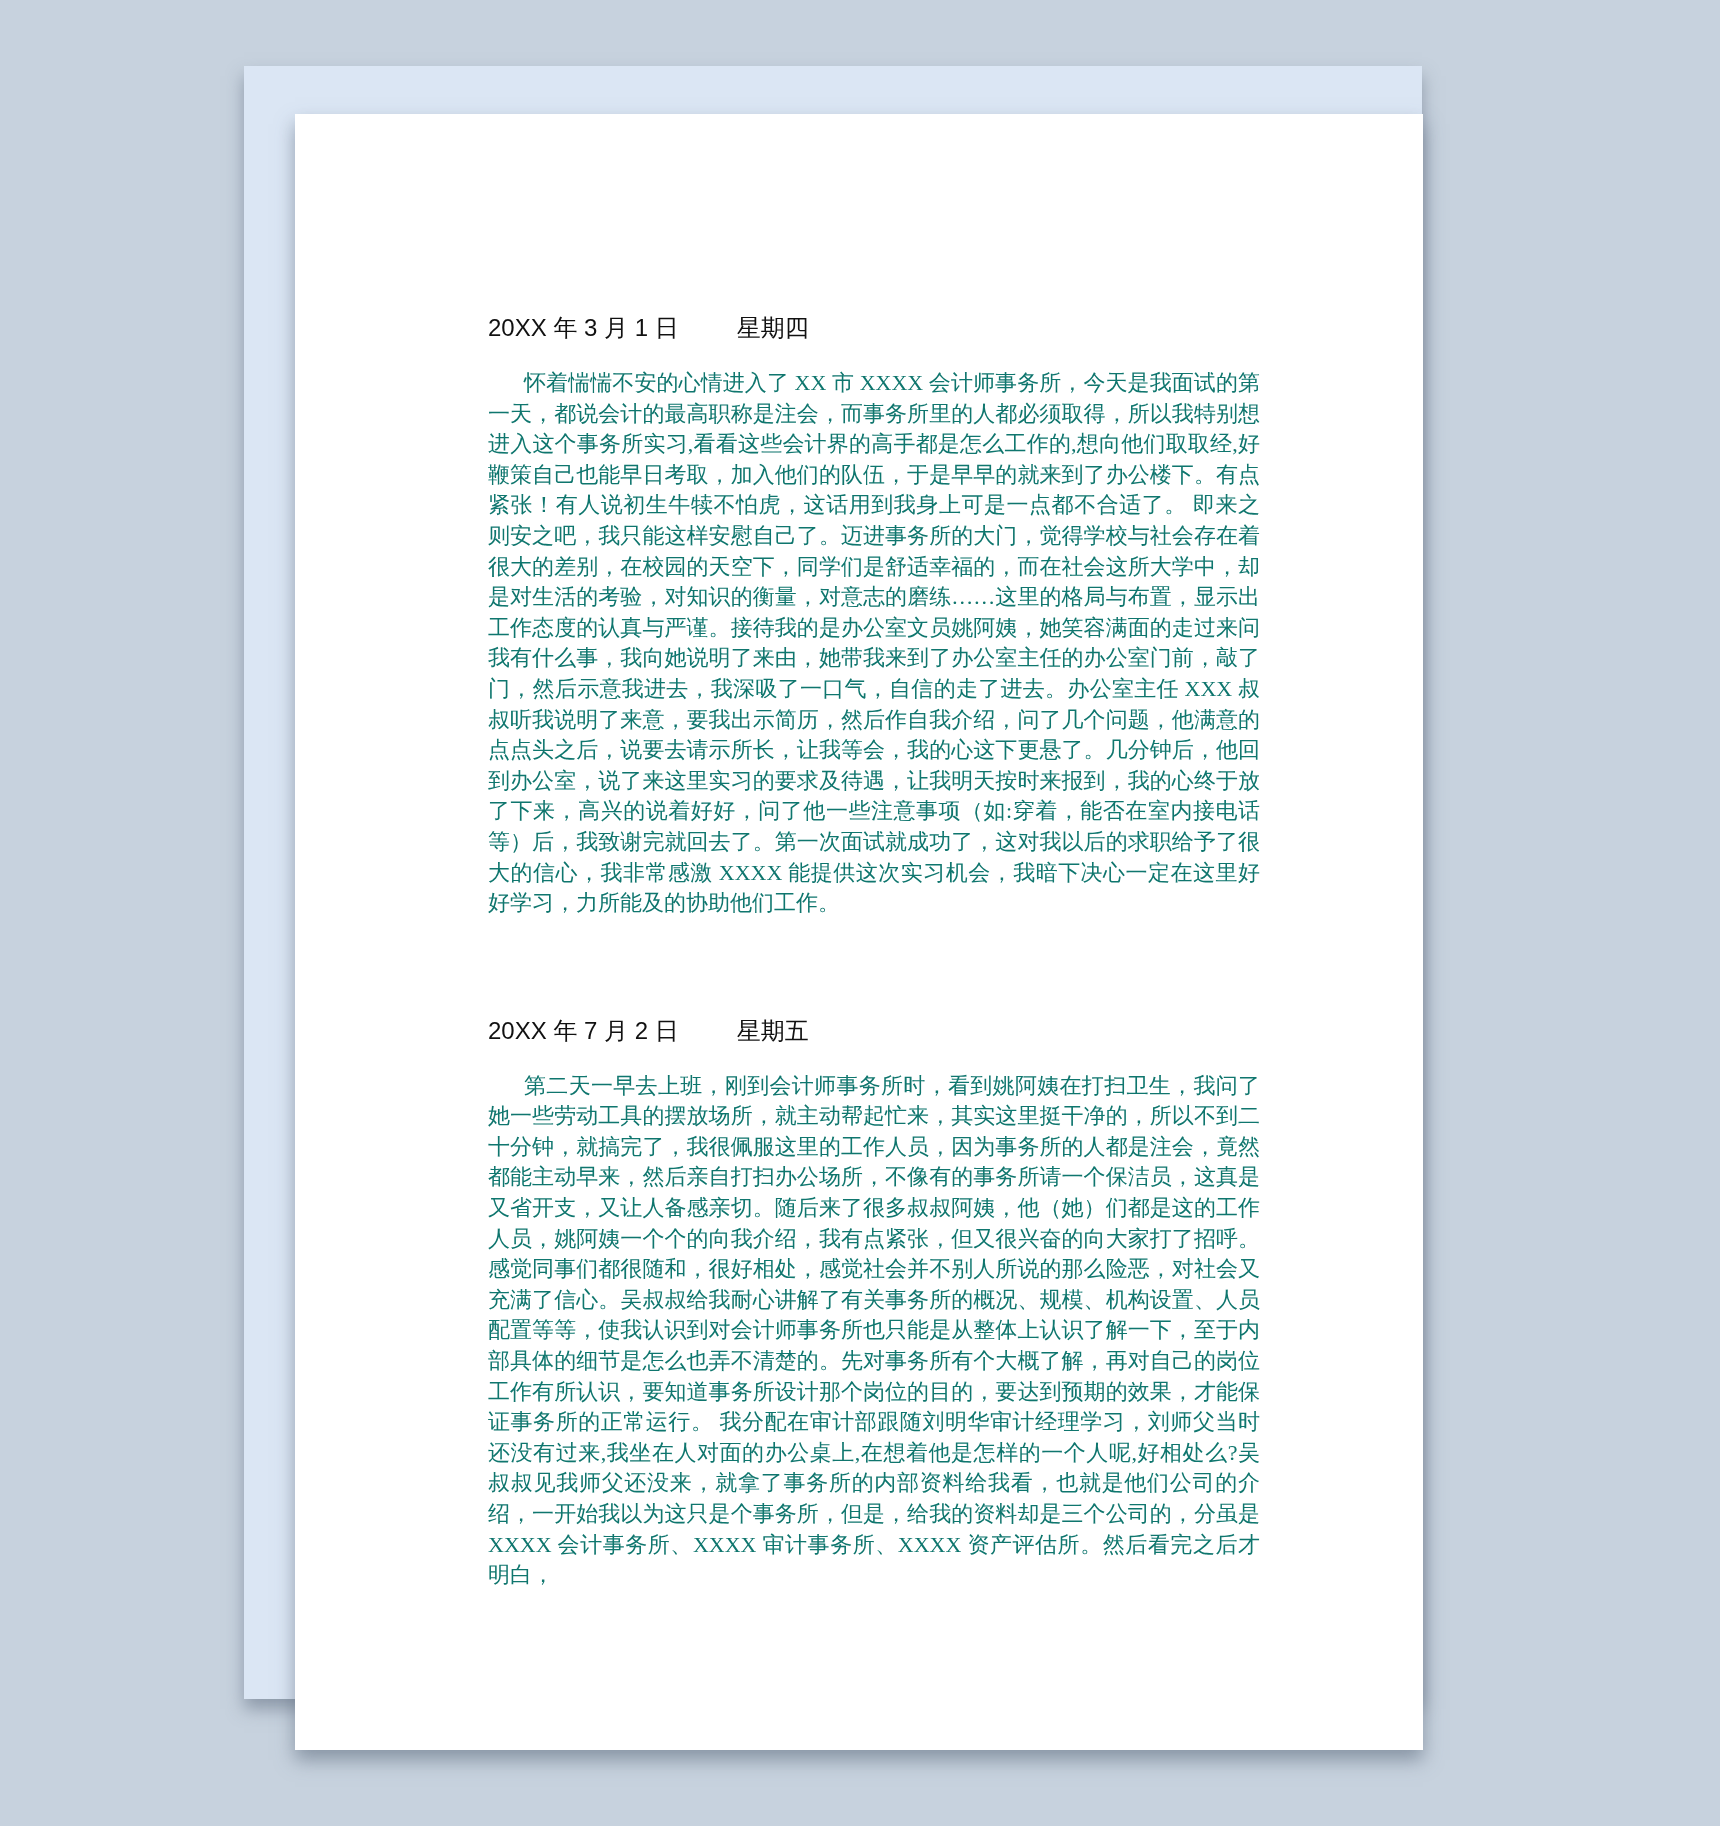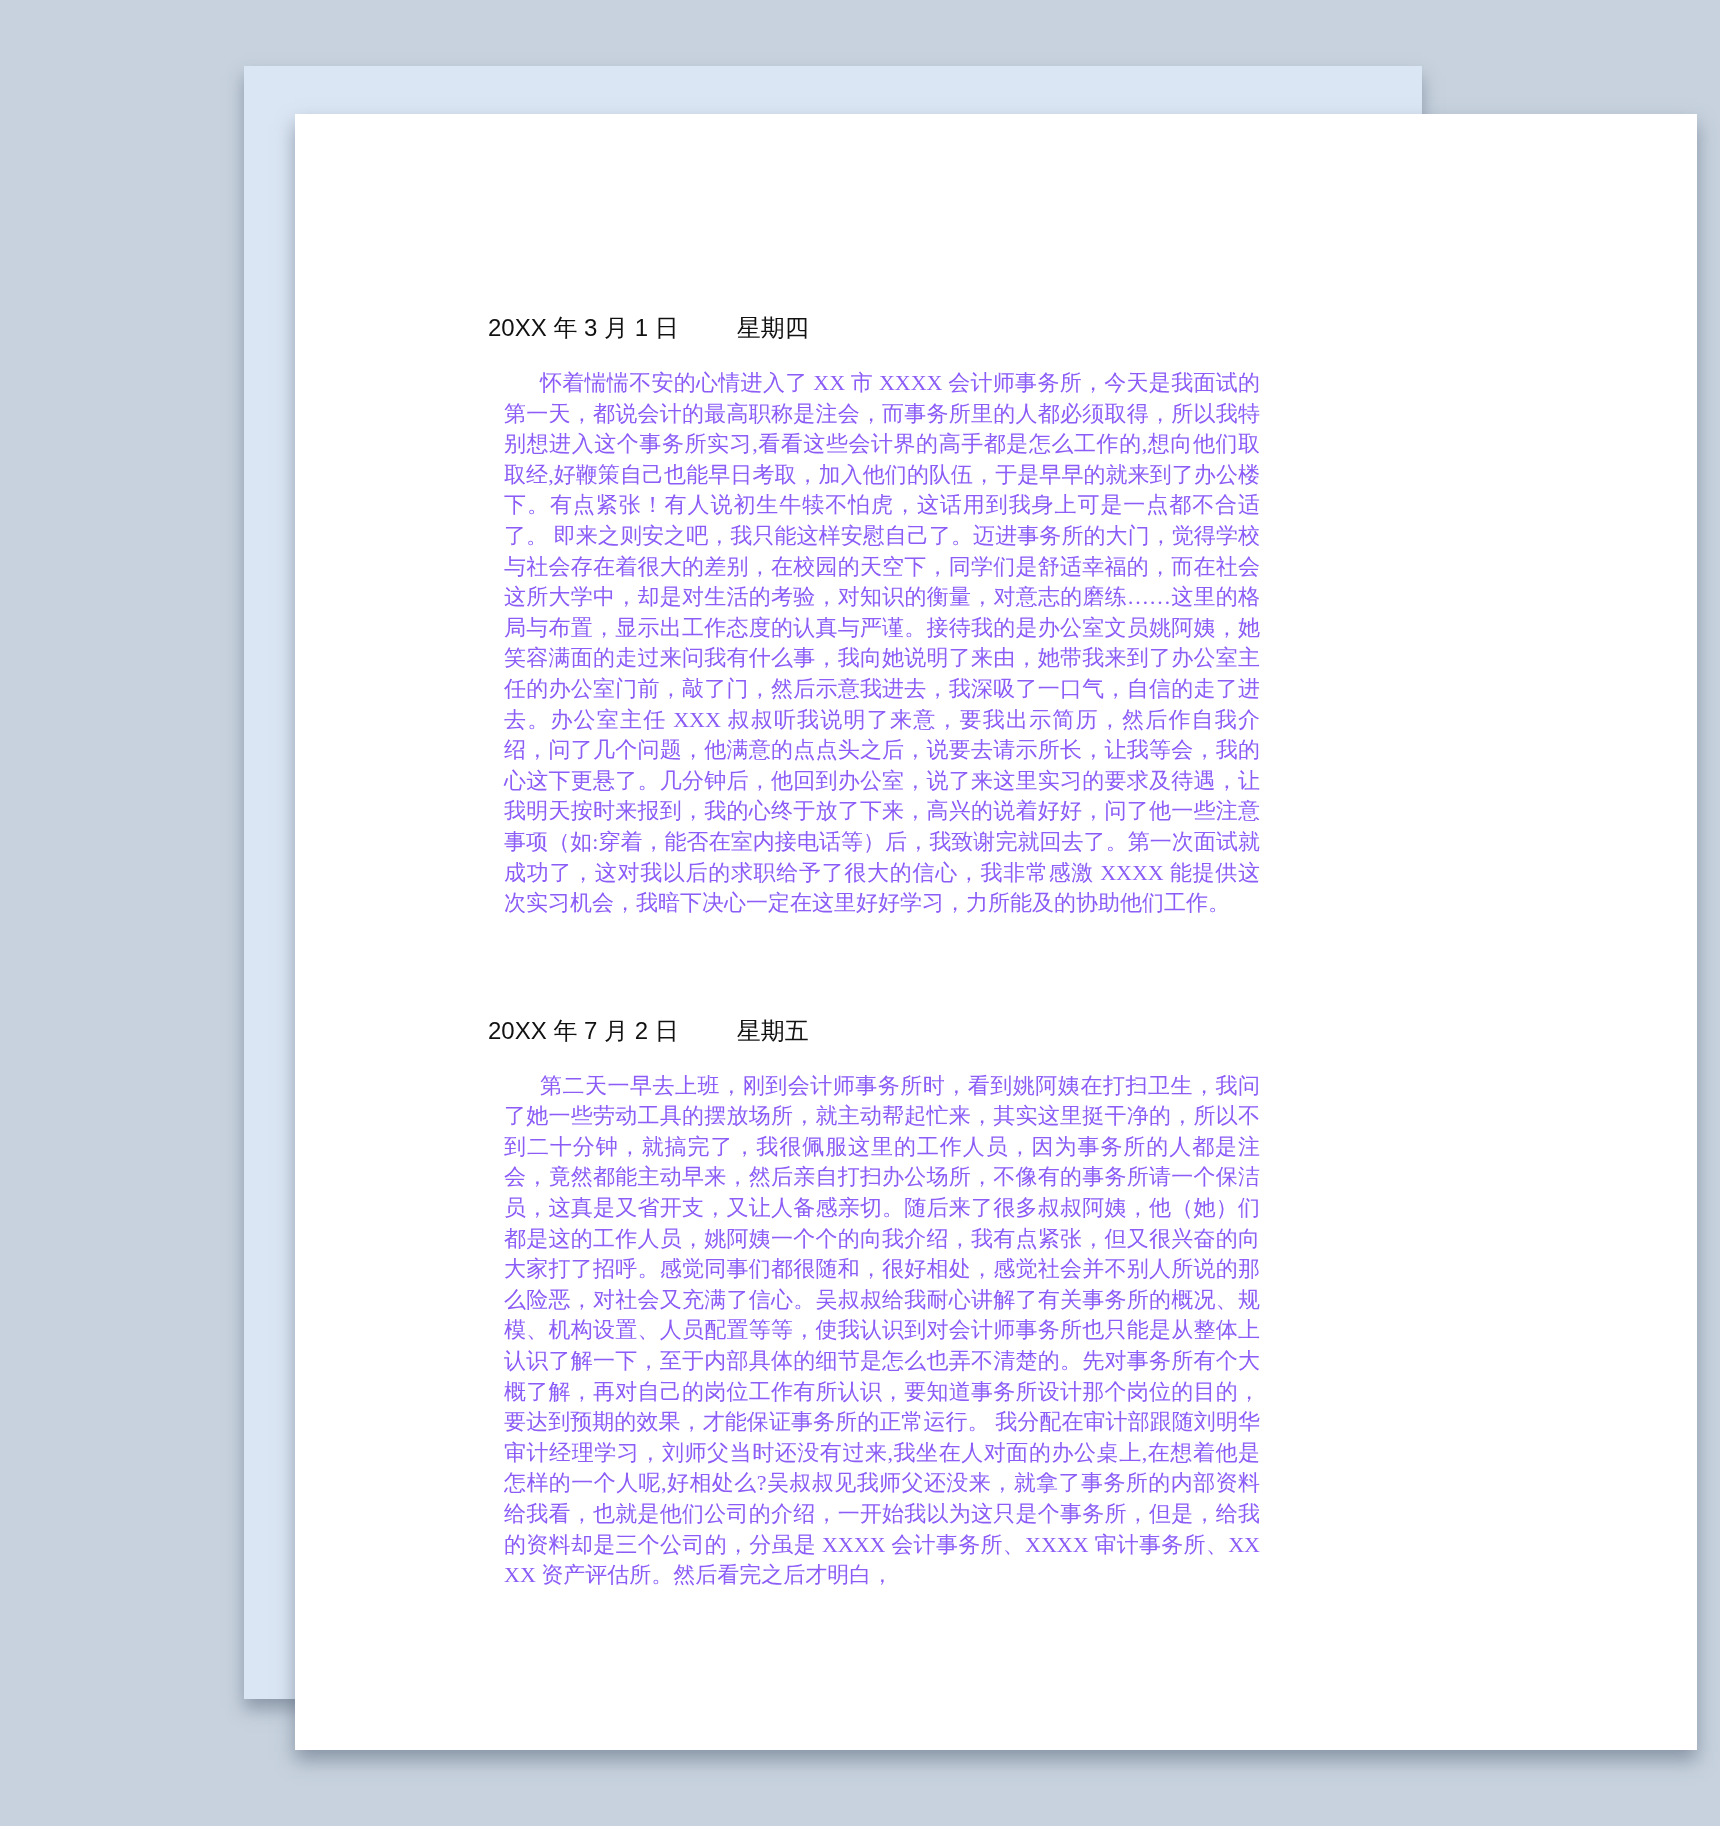--- a/index.html
+++ b/index.html
@@ -13,46 +13,46 @@
   .page-back {
     position: absolute;
     left: 244px; top: 66px;
     width: 1178px; height: 1633px;
     background: #dbe6f4;
     box-shadow: 0 10px 16px rgba(84, 98, 117, 0.5);
   }
   .page-front {
     position: absolute;
     left: 295px; top: 114px;
-    width: 1402px; height: 1636px;
+    width: 1128px; height: 1636px;
     background: #ffffff;
     box-shadow: 0 10px 18px rgba(84, 98, 117, 0.55);
   }
   .doc {
     position: absolute;
     left: 193px; top: 198px;
     width: 772px;
     color: #111111;
   }
   .entry + .entry { margin-top: 96px; }
   .entry-heading {
     font-family: "Liberation Sans", "DejaVu Sans", sans-serif;
     font-size: 24px;
     line-height: 32px;
     color: #111111;
     white-space: nowrap;
   }
   .entry-weekday { margin-left: 58px; }
   .entry-body {
-    margin: 24px 0 0 16px;
+    margin: 24px 0 0 0;
     font-size: 22px;
     line-height: 30.6px;
     text-align: justify;
     text-indent: 36px;
-    color: #8b5cf6;
+    color: #0f766e;
     word-break: break-all;
   }
 </style>
 </head>
 <body>
 
 <div class="page-back"></div>
 
 <div class="page-front">
   <div class="doc">

